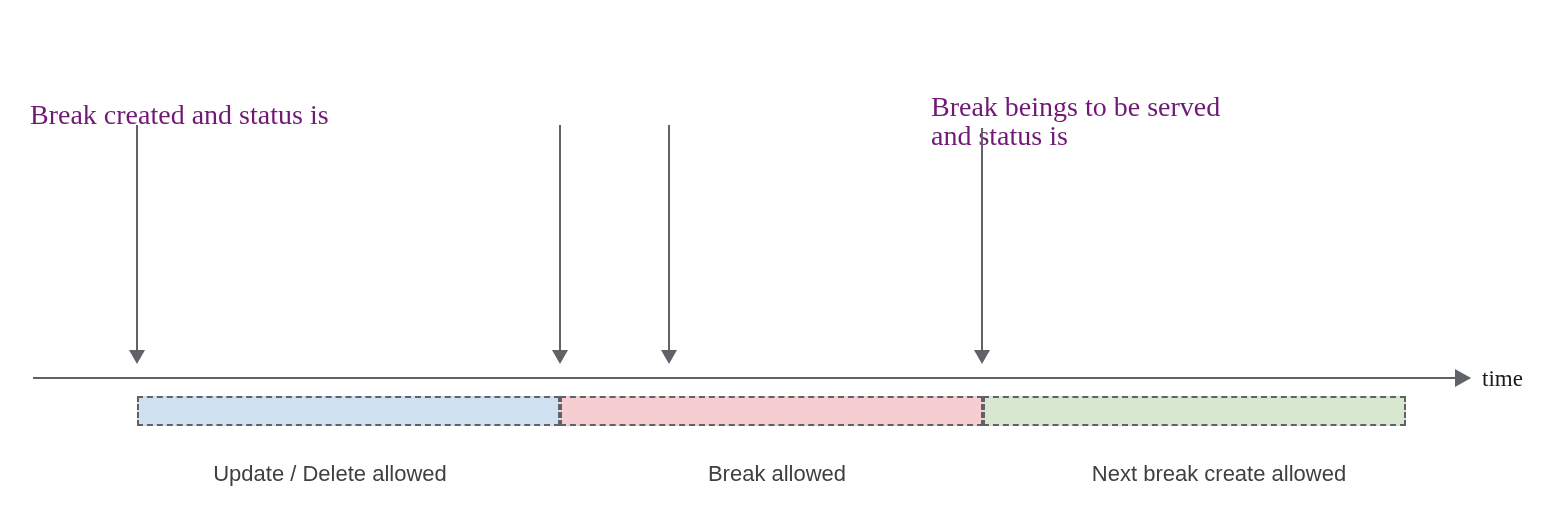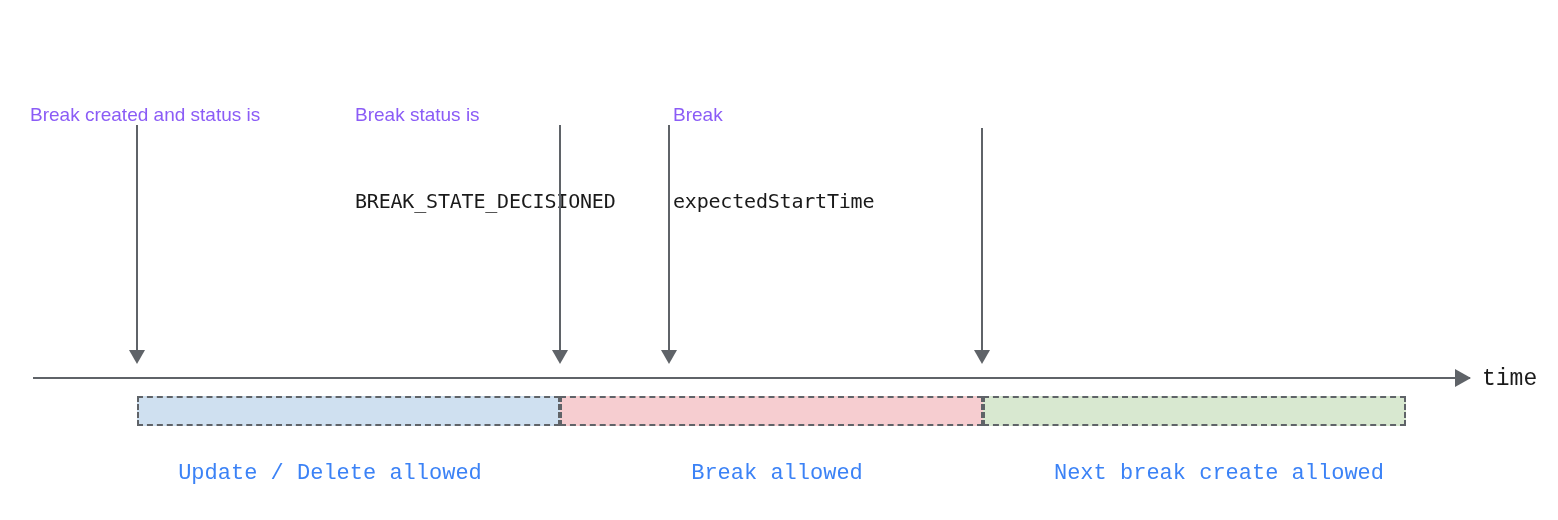--- a/index.html
+++ b/index.html
@@ -19,23 +19,23 @@
     overflow: hidden;
   }
 
   
   .annot {
     position: absolute;
     line-height: 29px;
     white-space: pre;
   }
   .annot .prose {
-    font-family: Liberation Sans, sans-serif;
-    font-size: 19px;
-    color: #8b5cf6;
+    font-family: Liberation Serif, serif;
+    font-size: 28px;
+    color: #701a75;
     display: block;
   }
   .annot .code {
     font-family: "DejaVu Sans Mono", monospace;
     font-size: 20px;
     letter-spacing: -0.2px;
     color: #1a1a1a;
     display: block;
   }
 
@@ -63,65 +63,59 @@
   .axis-head {
     position: absolute;
     width: 0;
     height: 0;
     border-top: 9px solid transparent;
     border-bottom: 9px solid transparent;
     border-left: 16px solid #5f6368;
   }
   .axis-label {
     position: absolute;
-    font-family: Liberation Mono, monospace;
+    font-family: Liberation Serif, serif;
     font-size: 23px;
     color: #1a1a1a;
     text-align: center;
   }
 
   
   .seg {
     position: absolute;
     top: 396px;
     height: 30px;
     box-sizing: border-box;
     border: 2.5px dashed #5f6368;
   }
 
   
   .caption {
     position: absolute;
-    font-family: Liberation Mono, monospace;
+    font-family: Liberation Sans, sans-serif;
     font-size: 22px;
-    color: #3b82f6;
+    color: #404040;
     white-space: nowrap;
     transform: translateX(-50%);
   }
 </style>
 </head>
 <body>
 
 <div id="canvas">
 
   <div class="annot" style="left:30px; top:42px;">
     <span class="prose">Break created and status is</span>
   </div>
 
-  <div class="annot" style="left:355px; top:42px;">
-    <span class="prose">Break status is</span>
-    <span class="code">BREAK_STATE_DECISIONED</span>
-  </div>
 
-  <div class="annot" style="left:673px; top:42px;">
-    <span class="prose">Break</span>
-    <span class="code">expectedStartTime</span>
-  </div>
 
   <div class="annot" style="left:931px; top:34px;">
+    <span class="prose">Break beings to be served
+and status is</span>
   </div>
 
   <div>
     <div class="vline" style="left:136px; top:125px; height:228px;"></div>
     <div class="vhead" style="left:129px; top:350px;"></div>
   </div>
 
   <div>
     <div class="vline" style="left:559px; top:125px; height:228px;"></div>
     <div class="vhead" style="left:552px; top:350px;"></div>

